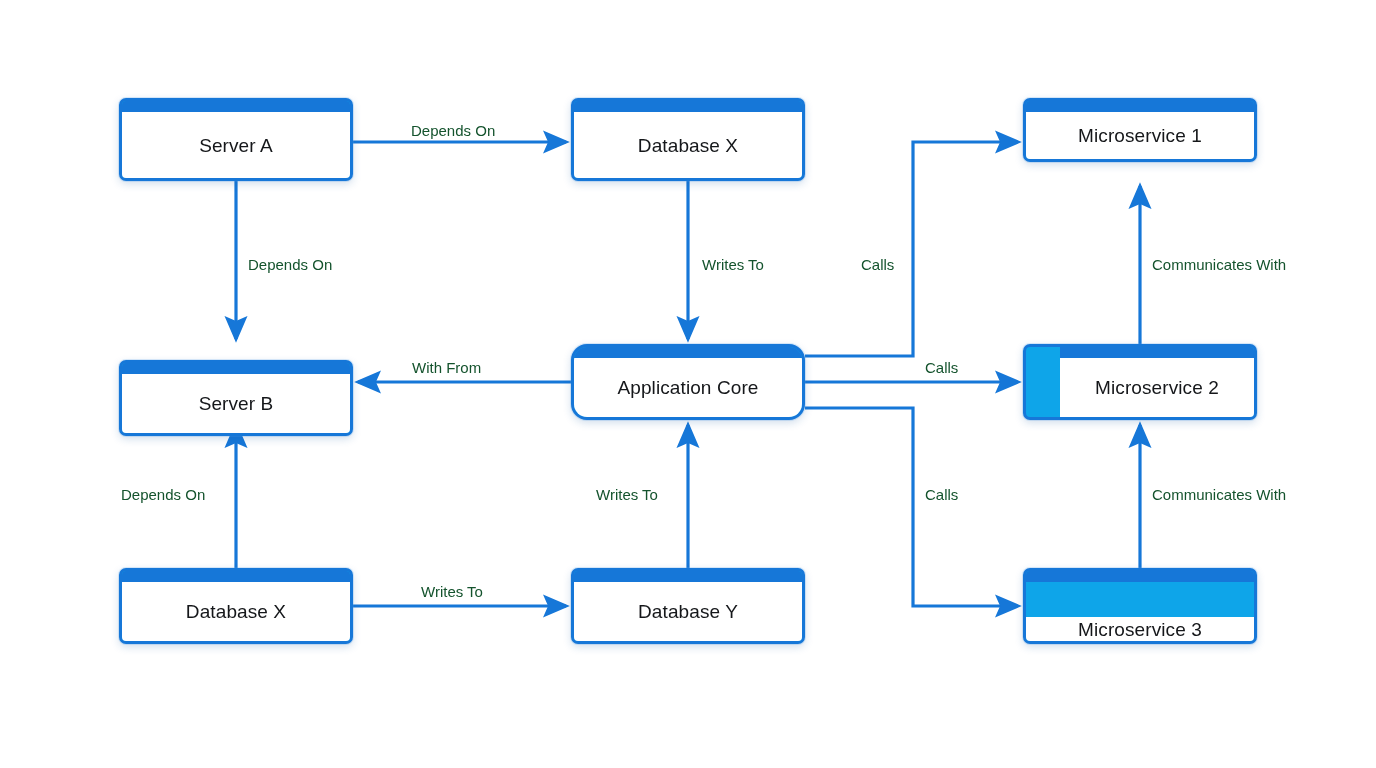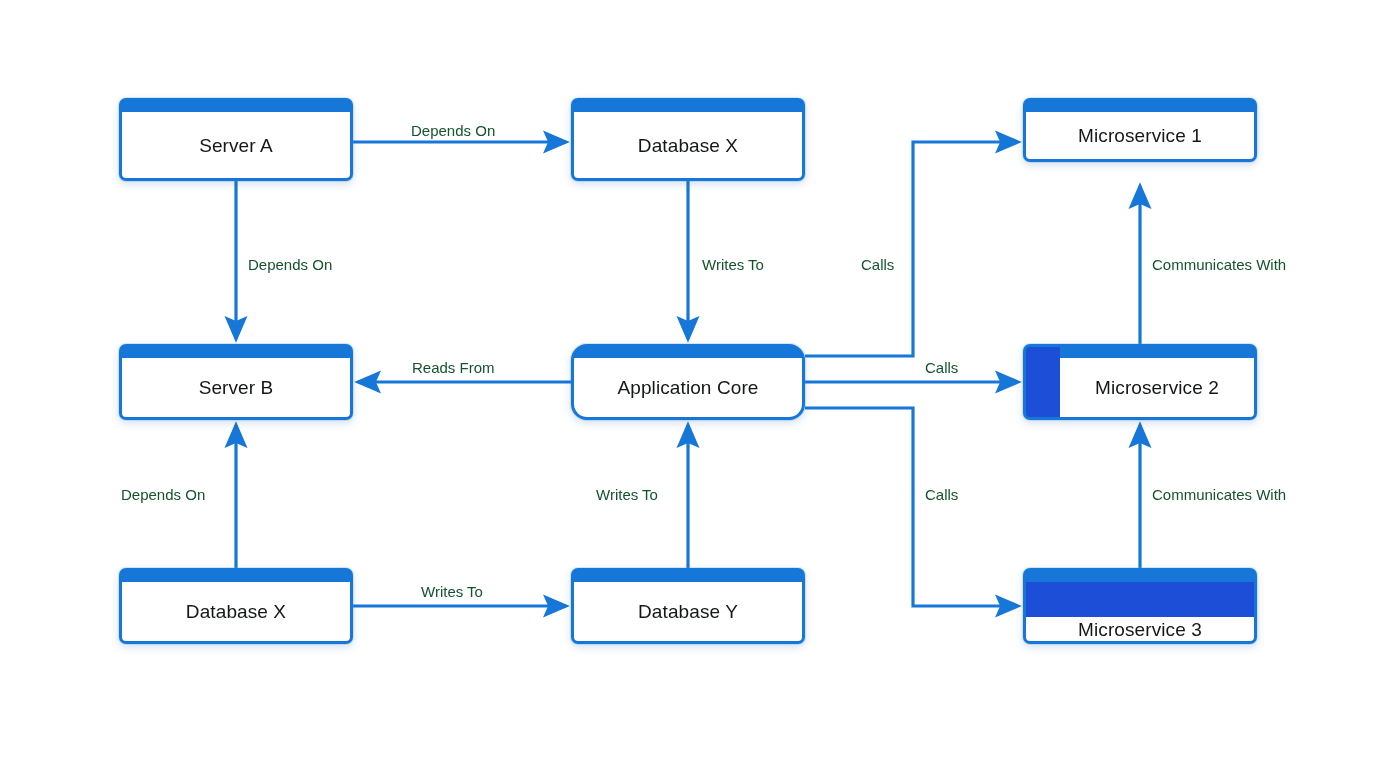--- a/index.html
+++ b/index.html
@@ -9,21 +9,21 @@
     font-family:"Liberation Sans","DejaVu Sans",sans-serif;
     overflow:hidden;
     position:relative;
   }
   #canvas{position:absolute;inset:0;width:1376px;height:768px;}
   #edge-layer{position:absolute;left:0;top:0;width:1376px;height:768px;}
 
   .node{
     position:absolute;
     box-sizing:border-box;
-    background:#1d4ed8;
+    background:#0ea5e9;
     border:3px solid #1677d8;
     border-radius:7px;
     box-shadow:0 3px 9px rgba(25,90,160,0.20), 0 0 0 1px rgba(90,170,240,0.22);
     overflow:hidden;
     display:flex;
     flex-direction:column;
   }
   .node .bar{
     height:11px;
     background:#1677d8;
@@ -95,21 +95,21 @@
     </div>
   </div>
 
   <div class="node" style="left:1023px;top:98px;width:234px;height:64px;">
     <div class="bar"></div>
     <div class="body">
       <span class="label">Microservice 1</span>
     </div>
   </div>
 
-  <div class="node" style="left:119px;top:344px;width:234px;height:76px;">
+  <div class="node" style="left:119px;top:360px;width:234px;height:76px;">
     <div class="bar"></div>
     <div class="body">
       <span class="label">Server B</span>
     </div>
   </div>
 
   <div class="node" style="left:571px;top:344px;width:234px;height:76px;border-radius:16px;">
     <div class="bar"></div>
     <div class="body">
       <span class="label">Application Core</span>
@@ -140,21 +140,21 @@
   <div class="node" style="left:1023px;top:568px;width:234px;height:76px;gap:35px;">
     <div class="bar"></div>
     <div class="body">
       <span class="label">Microservice 3</span>
     </div>
   </div>
 
   <div class="edge-label" style="left:411px;top:123px;">Depends On</div>
   <div class="edge-label" style="left:248px;top:257px;">Depends On</div>
   <div class="edge-label" style="left:702px;top:257px;">Writes To</div>
-  <div class="edge-label" style="left:412px;top:360px;">Reads From</div>
+  <div class="edge-label" style="left:412px;top:360px;">With From</div>
   <div class="edge-label" style="left:861px;top:257px;">Calls</div>
   <div class="edge-label" style="left:925px;top:360px;">Calls</div>
   <div class="edge-label" style="left:925px;top:487px;">Calls</div>
   <div class="edge-label" style="left:1152px;top:257px;">Communicates With</div>
   <div class="edge-label" style="left:1152px;top:487px;">Communicates With</div>
   <div class="edge-label" style="left:121px;top:487px;">Depends On</div>
   <div class="edge-label" style="left:596px;top:487px;">Writes To</div>
   <div class="edge-label" style="left:421px;top:584px;">Writes To</div>
 
 </div>

